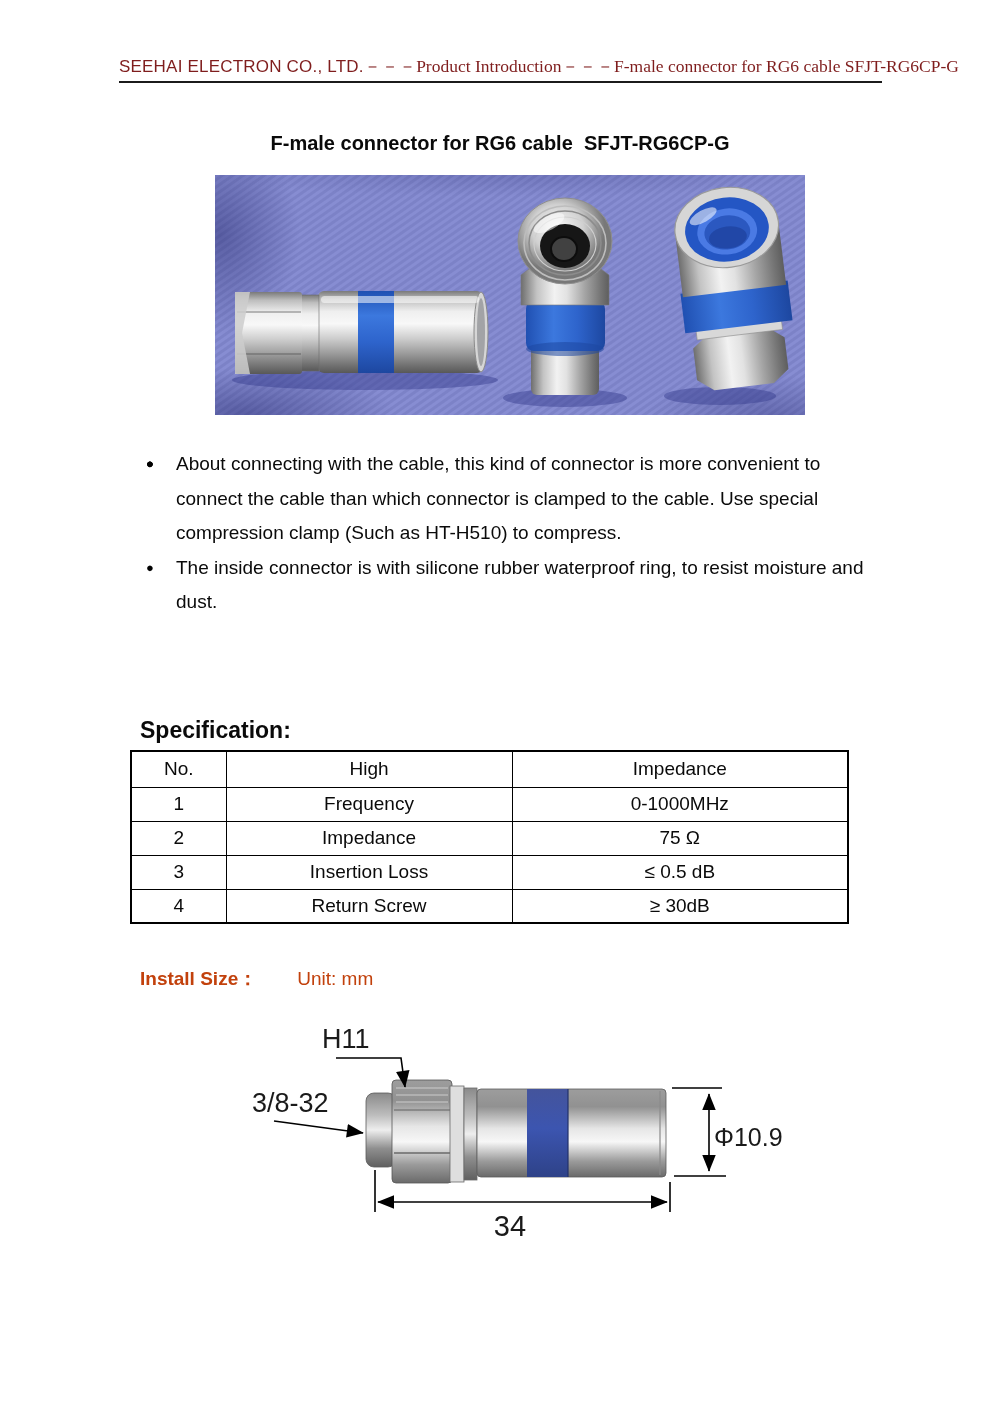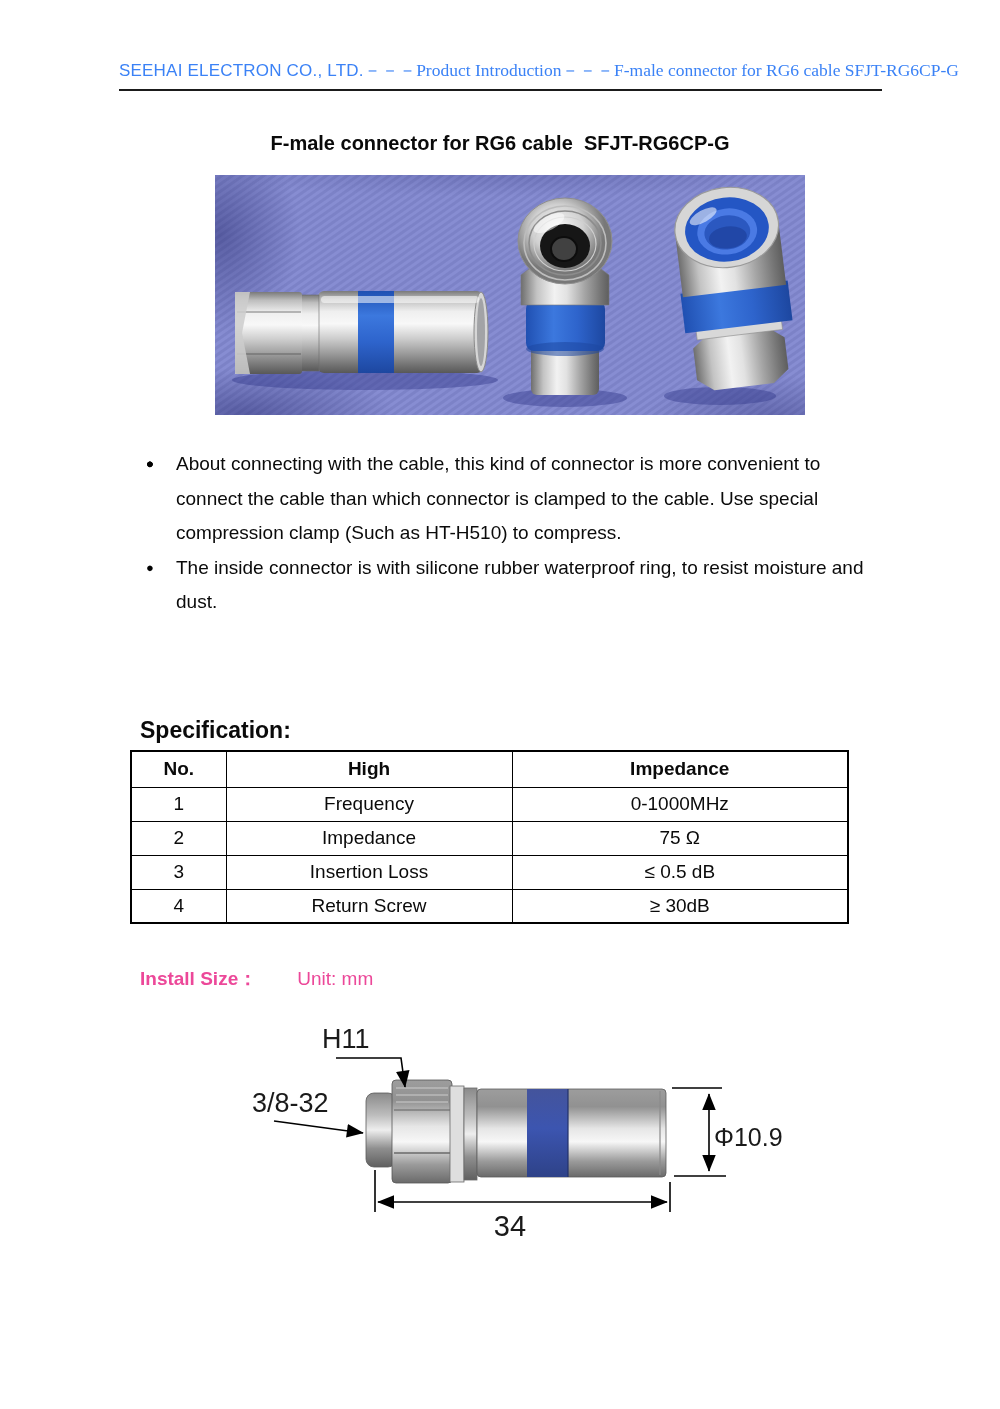--- a/index.html
+++ b/index.html
@@ -7,21 +7,21 @@
   .page {
     position:relative; width:1000px; height:1409px; background:#ffffff;
     margin:0 auto; font-family:"Liberation Sans", sans-serif; color:#000;
     overflow:hidden;
   }
   
   .hdr {
     position:absolute; left:119px; top:57px; width:763px;
     text-align:right; white-space:nowrap;
     border-bottom:2px solid #1b1b1b; padding-bottom:5px;
-    font-size:17px; line-height:26px; color:#3b82f6;
+    font-size:17px; line-height:18px; color:#7f1d1d;
   }
   .hdr .sans { font-family:"Liberation Sans", sans-serif; letter-spacing:0.2px; }
   .hdr .serif { font-family:"Liberation Serif", serif; font-size:17.5px; }
   
   .title {
     position:absolute; left:0; top:132px; width:1000px; text-align:center;
     font-size:20px; font-weight:bold; white-space:pre; color:#0a0a0a;
   }
   
   .photo { position:absolute; left:215px; top:175px; width:590px; height:240px; }
@@ -39,25 +39,25 @@
     position:absolute; left:140px; top:717px; font-size:23px; font-weight:bold; color:#0a0a0a;
   }
   table.spec {
     position:absolute; left:130px; top:750px; width:717px;
     border-collapse:collapse; table-layout:fixed;
   }
   table.spec th, table.spec td {
     border:1.5px solid #000; text-align:center; vertical-align:middle;
     font-size:19px; color:#0a0a0a; height:34px; padding:0;
   }
-  table.spec th { font-weight:bold; height:36px;margin-top:28px; }
+  table.spec th { font-weight:normal; height:36px;margin-top:28px; }
   table.spec { border:2px solid #000; }
   .col-no { width:95px; } .col-item { width:286px; } .col-param { width:336px; }
   
-  .install { position:absolute; left:140px; top:966px; font-size:19px; color:#ec4899; }
+  .install { position:absolute; left:140px; top:966px; font-size:19px; color:#c2410c; }
   .install .hd { font-weight:bold; }
   .install .unit { font-weight:normal; margin-left:40px; }
   
   .drawing { position:absolute; left:250px; top:1014px; width:550px; height:230px; }
 </style>
 </head>
 <body>
 
 <div class="page">
 

